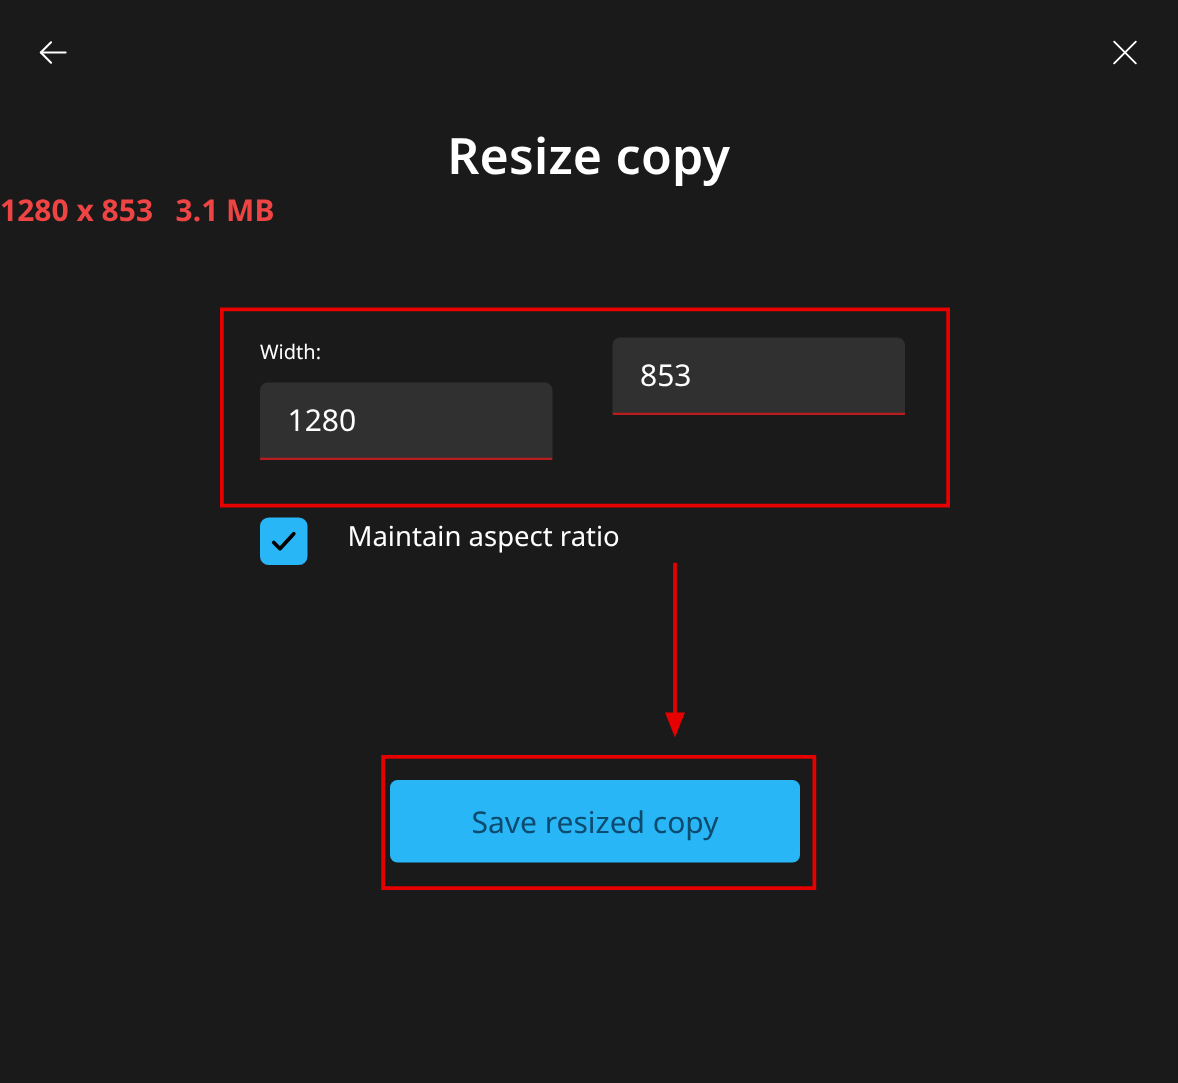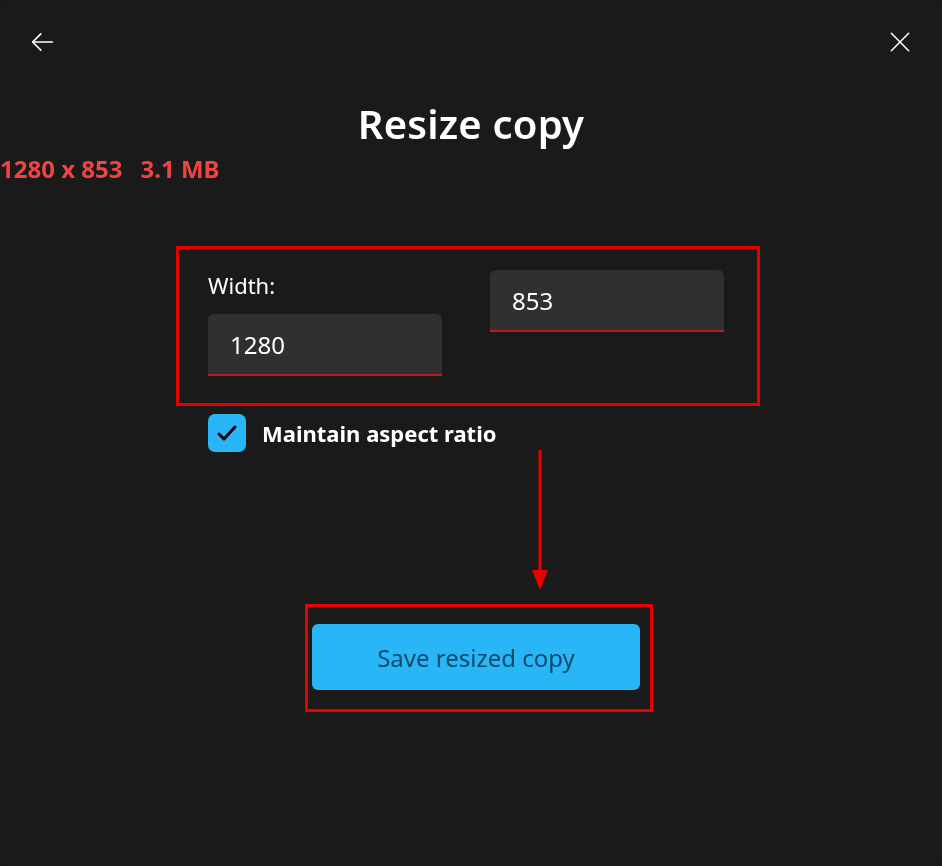--- a/index.html
+++ b/index.html
@@ -88,21 +88,21 @@
 
   .fields {
     position: absolute;
     left: 208px;
     top: 270px;
     display: flex;
     gap: 48px;
   }
   .field { display: flex; flex-direction: column; gap: 14px; }
   .field label {
-    font-size: 22px;
+    font-size: 16px;
     color: #ffffff;
     font-weight: 400;
   }
   .field input {
     width: 234px;
     height: 62px;
     background: #303030;
     border: none;
     border-bottom: 2px solid #b91c1c;
     border-radius: 6px 6px 0 0;
@@ -111,23 +111,21 @@
     padding: 0 22px;
     outline: none;
     font-family: inherit;
   }
 
   .aspect-row {
     position: absolute;
     left: 208px;
     top: 414px;
     display: flex;
-    align-items: center;
-    gap: 16px;
-    font-weight: bold;
+    gap: 32px;
   }
   .checkbox {
     width: 38px; height: 38px;
     background: #29b6f6;
     border-radius: 7px;
     display: flex; align-items: center; justify-content: center;
     cursor: pointer;
   }
   .aspect-label {
     font-size: 22px;

